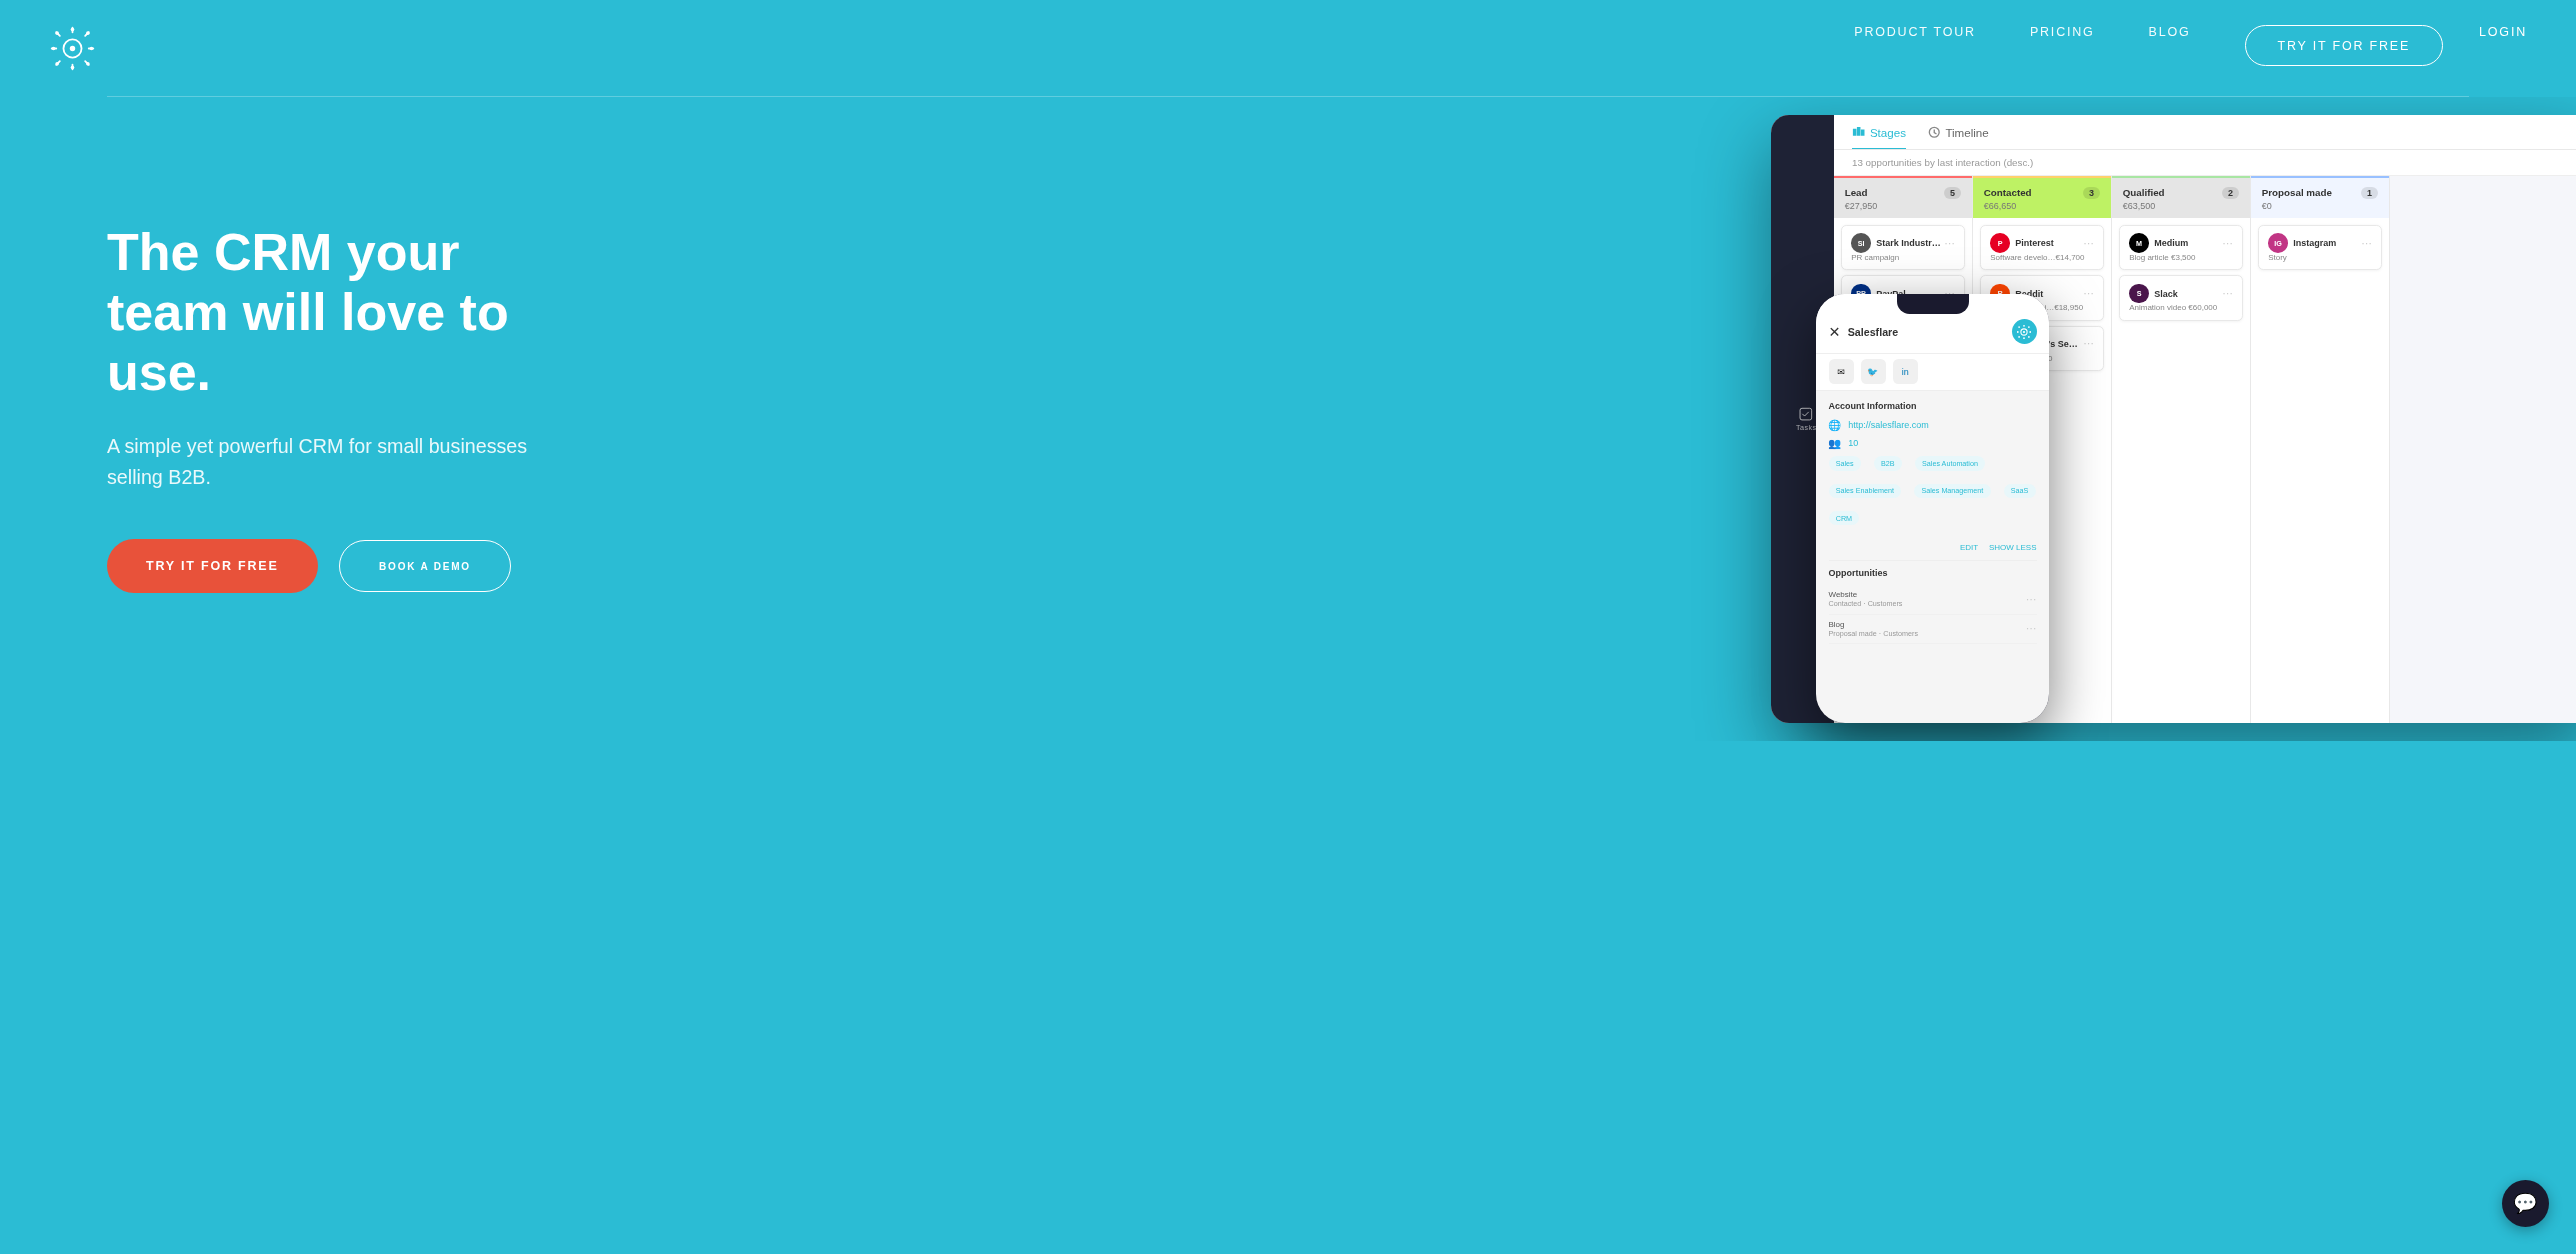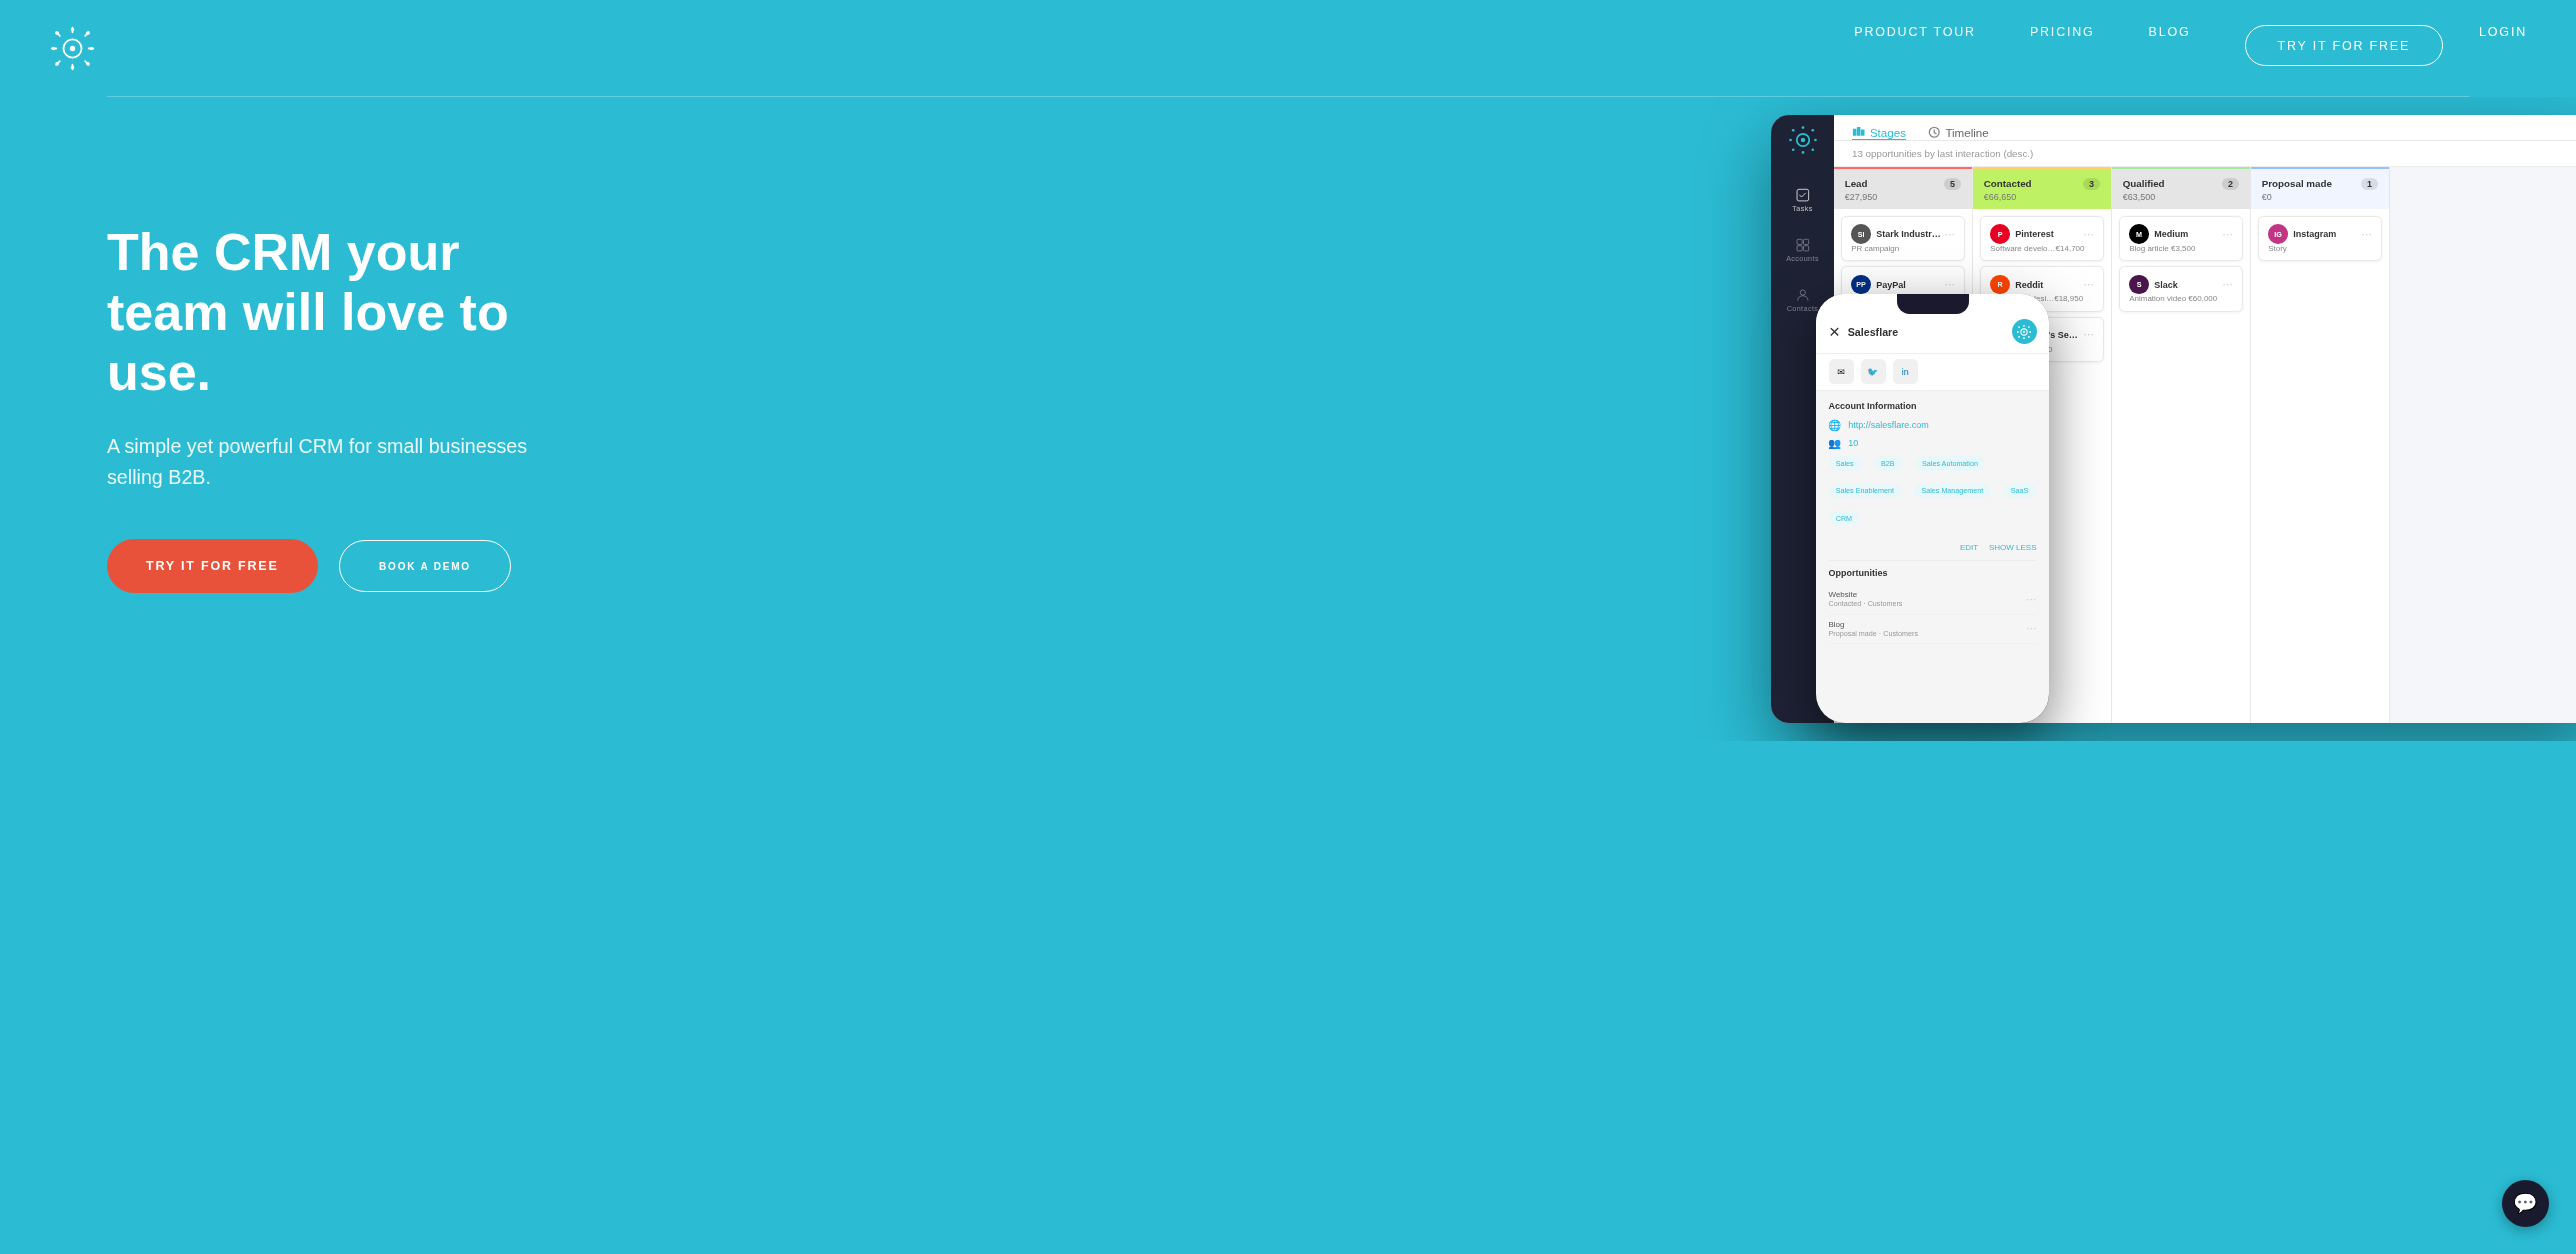--- a/index.html
+++ b/index.html
@@ -158,23 +158,22 @@
 
     
     .crm-app {
       display: flex;
       height: 100%;
     }
     .crm-sidebar {
       width: 63px;
       background: #1e2235;
       display: flex;
-      flex-direction: column;
-      align-items: center;
-      padding: 9px 0;
+      align-items: center;
+      padding: 16px 0;
       gap: 25px;
     }
     .crm-sidebar-logo {
       width: 32px;
       height: 32px;
       margin-bottom: 7.2px;
     }
     .sidebar-icon {
       width: 25px;
       height: 25px;
@@ -204,20 +203,21 @@
     }
     .crm-tabs {
       display: flex;
       gap: 21.5px;
       align-items: center;
     }
     .crm-tab {
       display: flex;
       align-items: center;
       gap: 5.4px;
+      padding-bottom: 9px;
       font-size: 11.6px;
       color: #666;
       cursor: pointer;
       border-bottom: 1.8px solid transparent;
     }
     .crm-tab.active {
       color: #2BBCD4;
       border-bottom-color: #2BBCD4;
     }
     .crm-subtitle {

